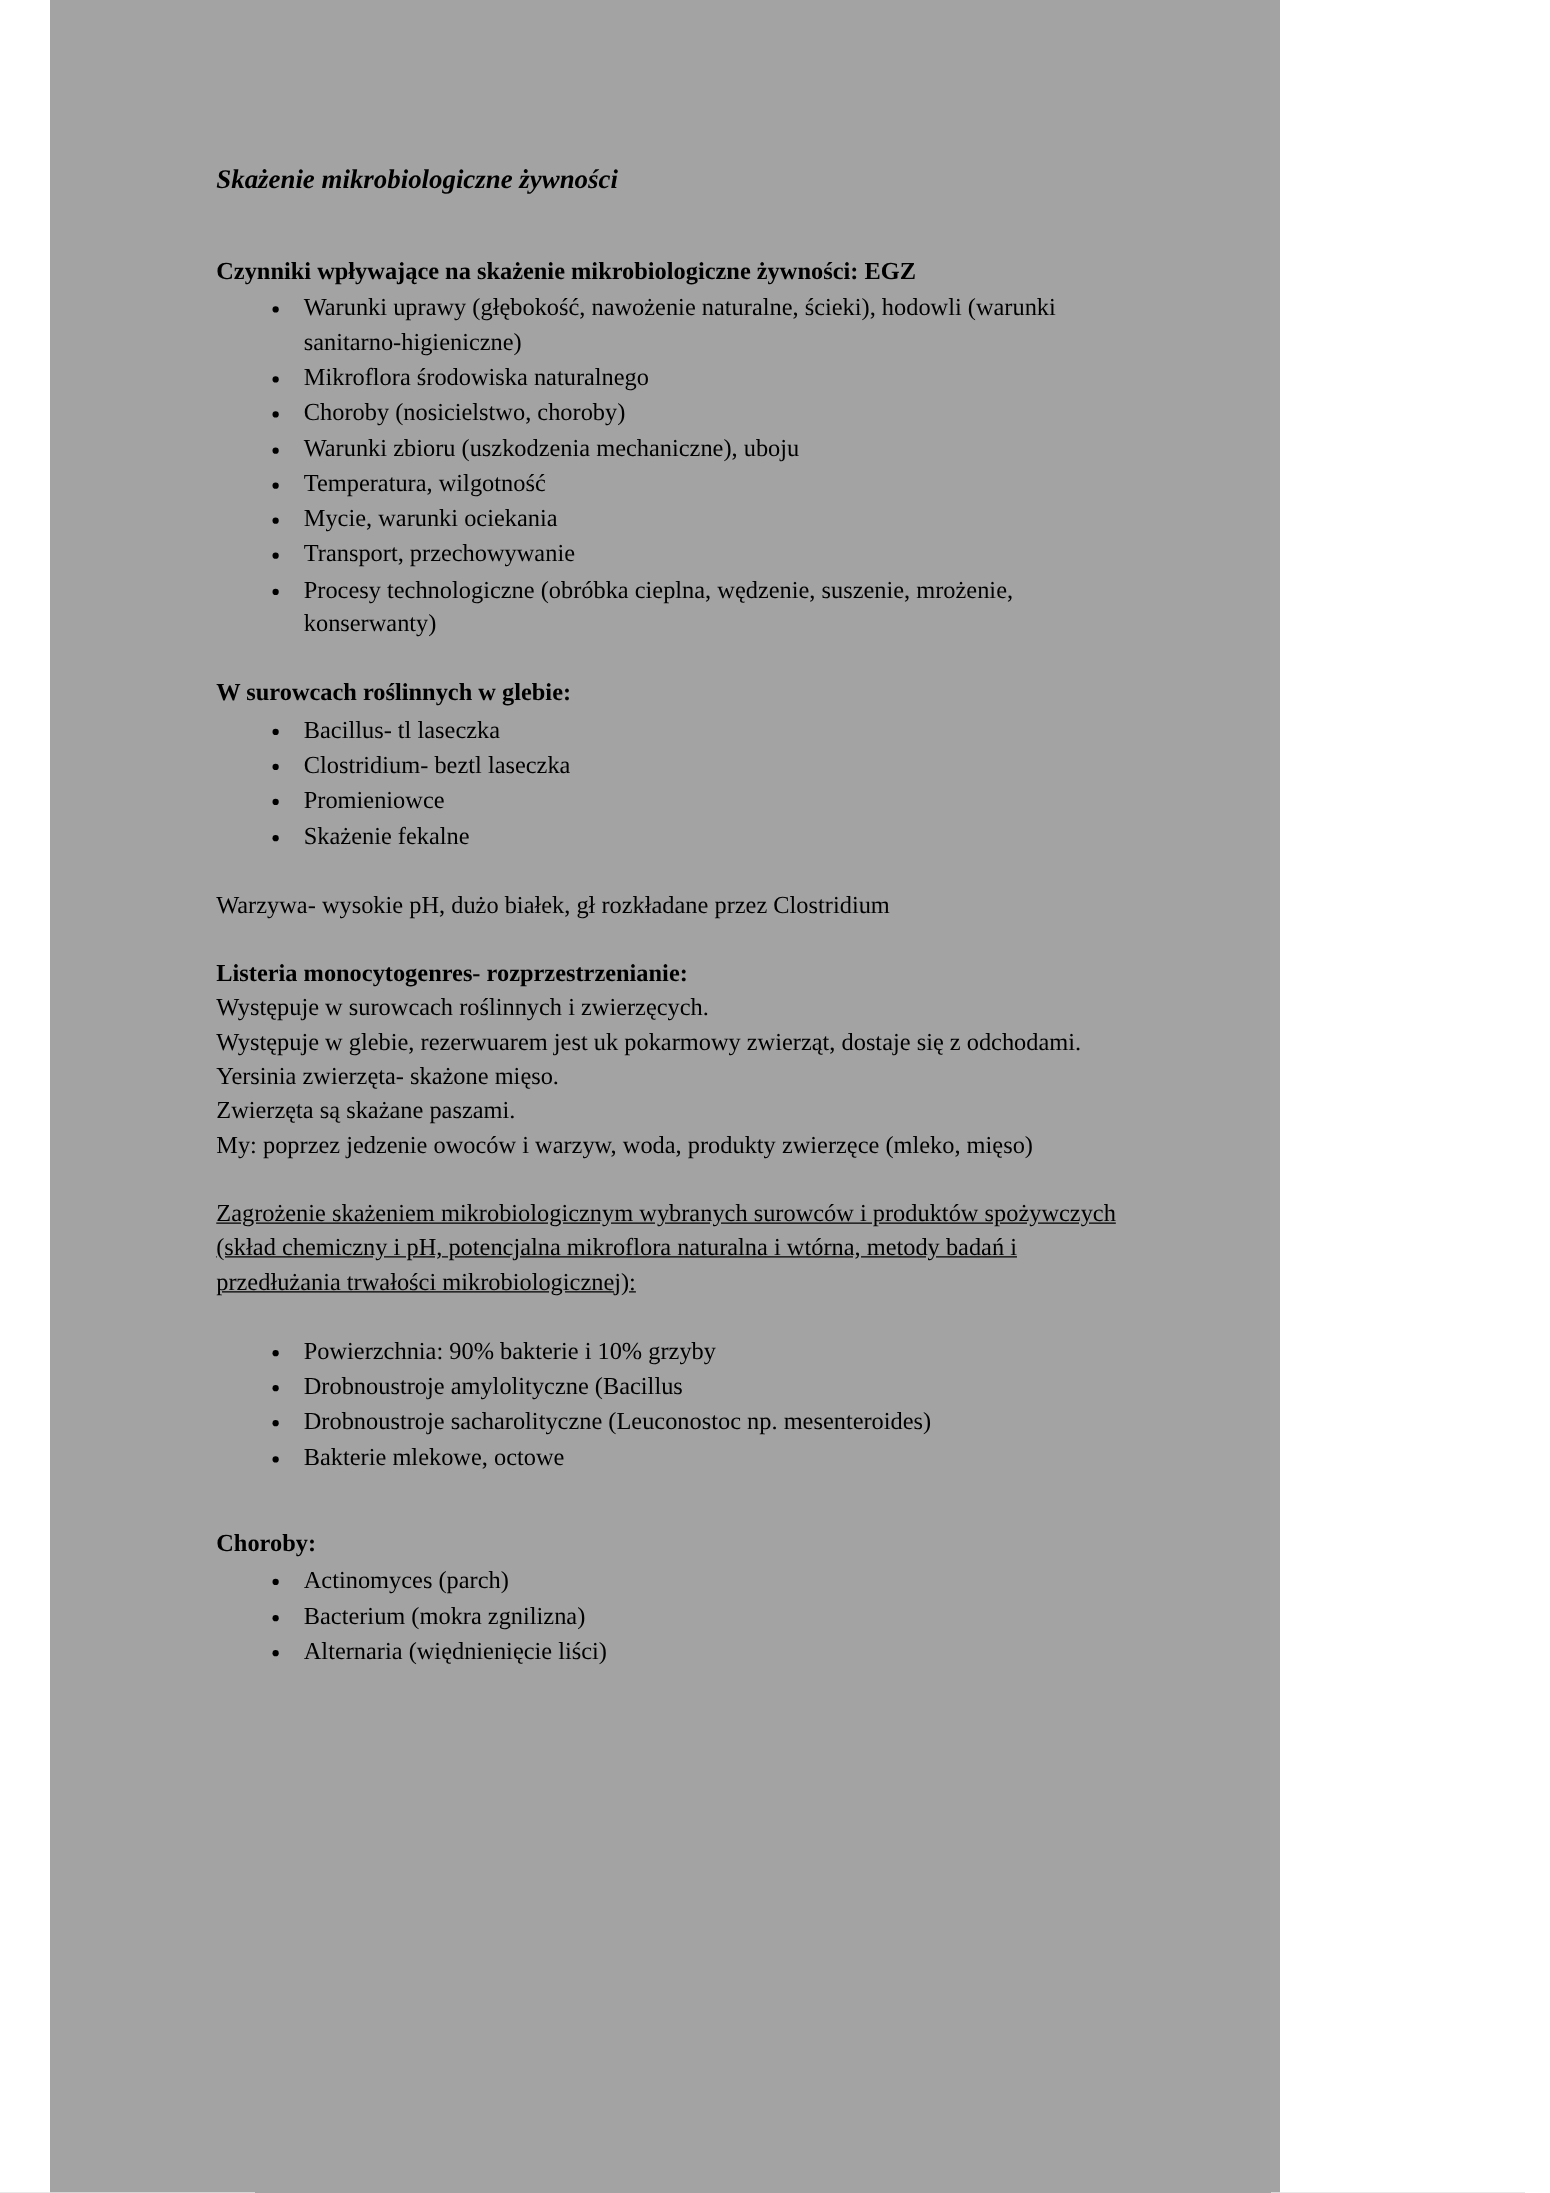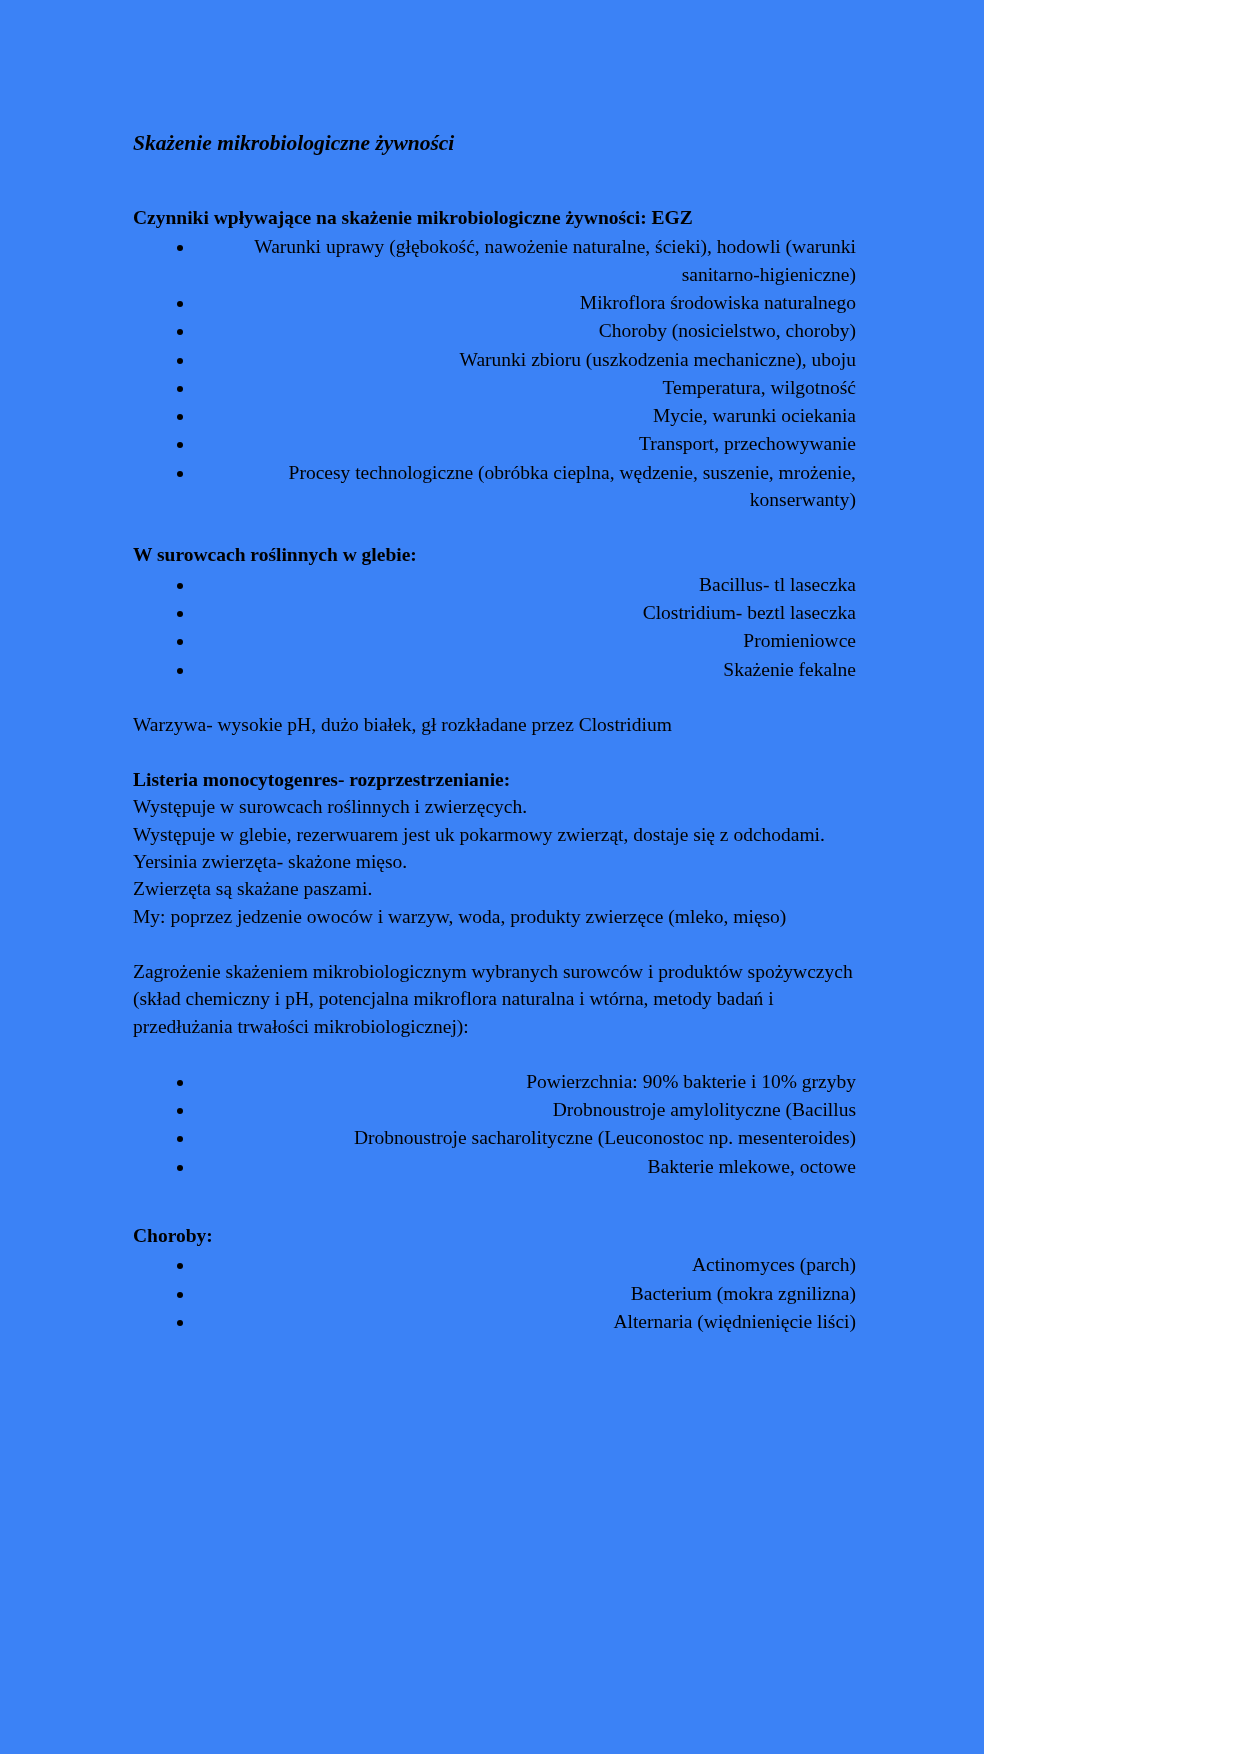--- a/index.html
+++ b/index.html
@@ -14,52 +14,53 @@
     font-size: 19.5px;
     line-height: 1.4;
     color: #000000;
     overflow: hidden;
   }
   .page {
     box-sizing: border-box;
     width: 984px;
     height: 1754px;
     padding: 128px 128px 0 133px;
-    background: #3b82f6;
+    background: #a3a3a3;
+    margin-left: 40px;
   }
   .doc-title {
     font-weight: bold;
     font-style: italic;
     font-size: 21.5px;
     margin: 0 0 46px 0;
   }
   .section {
     margin-top: 28px;
   }
   .heading-bold {
     font-weight: bold;
     margin: 0;
   }
   .heading-bold-underline {
     font-weight: bold;
     text-decoration: underline;
     margin: 0;
   }
   .heading-underline {
+    text-decoration: underline;
     margin: 0;
   }
   ul.bullets {
     margin: 2px 0 0 0;
     padding-left: 62px;
     list-style-type: disc;
   }
   ul.bullets li {
     padding-left: 8px;
     margin: 1px 0;
-    text-align: right;
   }
   .para-line {
     margin: 0;
   }
 </style>
 </head>
 <body>
 
 <div class="page">
 

